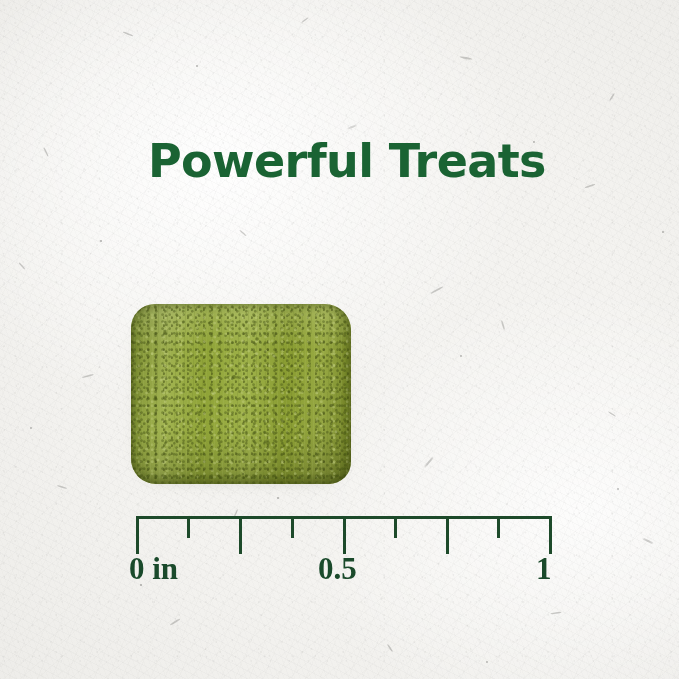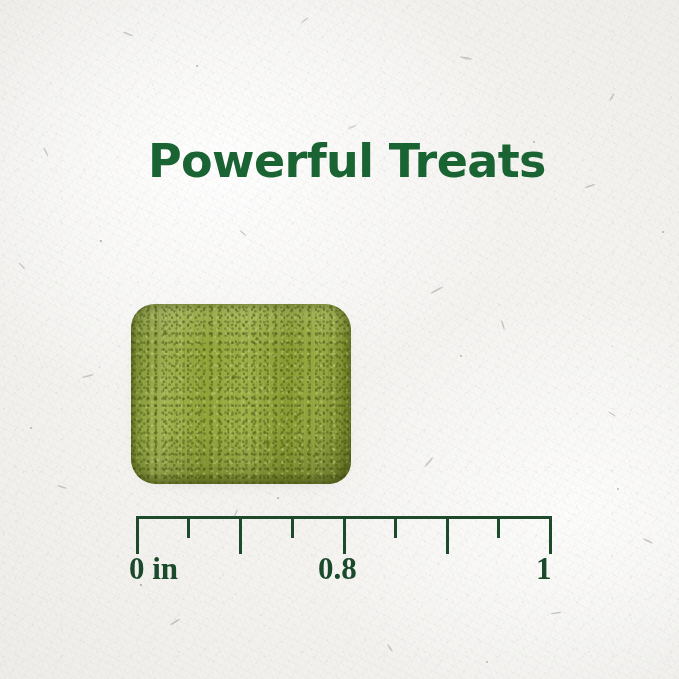--- a/index.html
+++ b/index.html
@@ -308,17 +308,17 @@
     <div class="tick minor" style="left:155px;"></div>
     <div class="tick major" style="left:207px;"></div>
     <div class="tick minor" style="left:258px;"></div>
     <div class="tick major" style="left:310px;"></div>
     <div class="tick minor" style="left:361px;"></div>
     <div class="tick major" style="left:413px;"></div>
   </div>
 
   <div class="ruler-labels">
     <span class="rlabel rlabel-zero">0 in</span>
-    <span class="rlabel rlabel-half">0.8</span>
+    <span class="rlabel rlabel-half">0.5</span>
     <span class="rlabel rlabel-one">1</span>
   </div>
 
 </div>
 
 </body></html>

